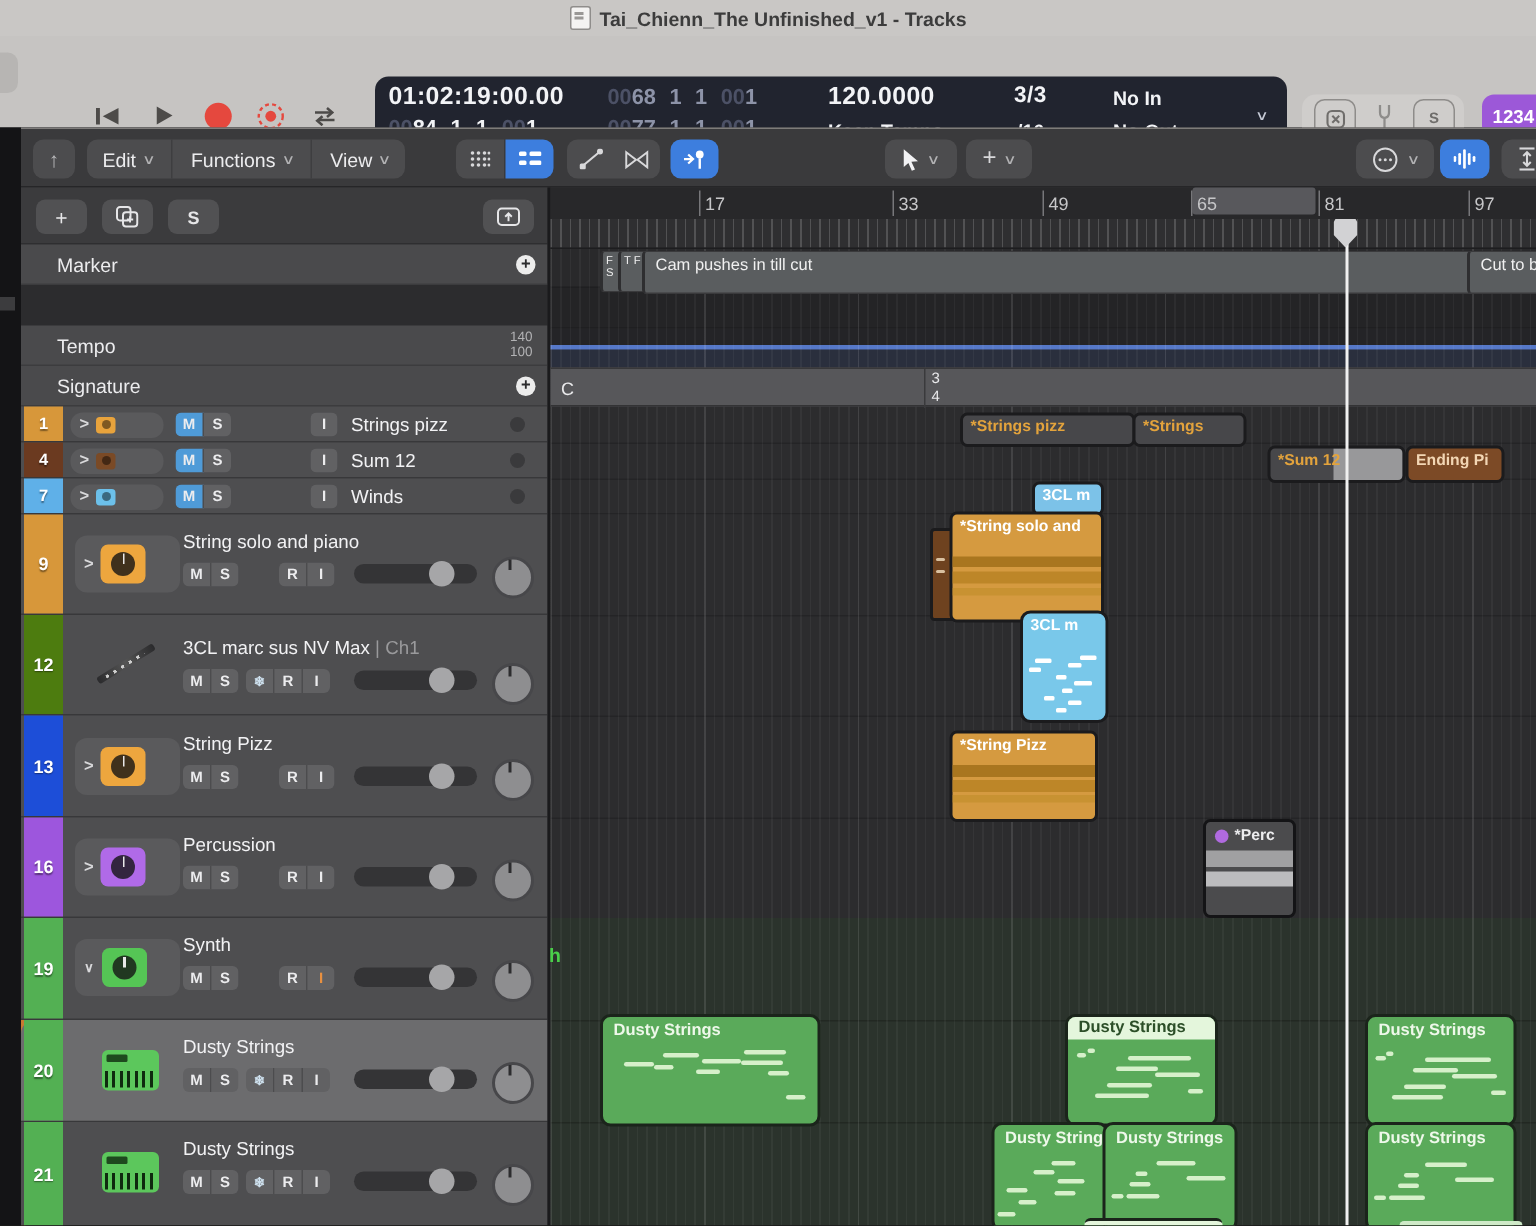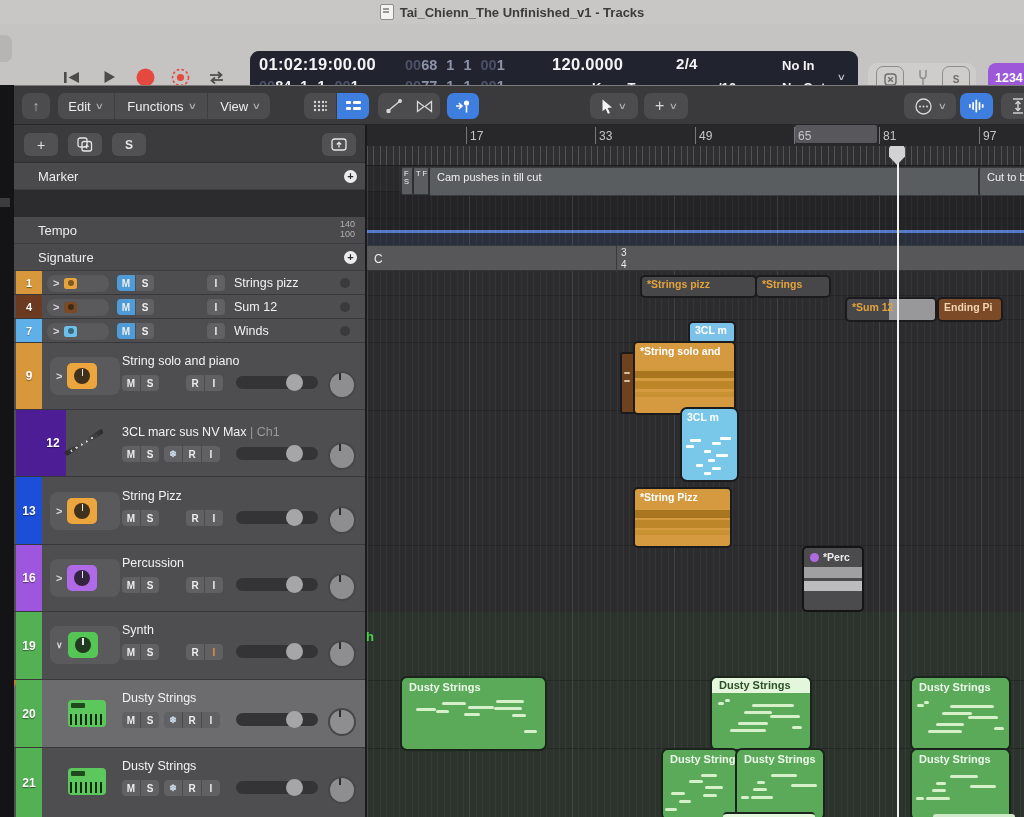--- a/index.html
+++ b/index.html
@@ -13,21 +13,21 @@
   .doc-ic{width:12px;height:14px;background:#f4f3f2;border:1px solid #8f8d8b;border-radius:2px;position:relative;}
   .doc-ic::after{content:"";position:absolute;left:2px;top:3px;width:6px;height:1.5px;background:#9a9896;box-shadow:0 3px 0 #9a9896;}
   .transport{left:0;top:24px;width:1024px;height:61px;background:#c6c4c2;}
   .tb-ic{position:absolute;top:40px;width:26px;height:26px;display:flex;align-items:center;justify-content:center;}
   .lcd{left:250px;top:27px;width:608px;height:52px;background:#21242f;border-radius:9px;color:#f2f3f6;}
   .lcd .cell{position:absolute;white-space:nowrap;}
   .lcd-big{font-size:16.5px;font-weight:700;letter-spacing:.3px;}
   .lcd-sm{font-size:14.5px;font-weight:700;word-spacing:5px;}
   .dim{color:#4c5166;}
   .mid{color:#8d93a8;}
-  .lcd-lbl{font-size:13px;font-weight:700;margin-left:40px;}
+  .lcd-lbl{font-size:13px;font-weight:700;}
   .rbtn{position:absolute;top:42px;width:26px;height:25px;border:1.5px solid #8e8c8a;border-radius:7px;
     display:flex;align-items:center;justify-content:center;color:#6f6d6b;background:transparent;}
   .countin{left:988px;top:39px;width:44px;height:29px;background:#9c58d8;border-radius:8px;
     color:#fff;font-size:12.5px;font-weight:700;display:flex;align-items:center;justify-content:flex-start;padding-left:7px;}
   
   .toolbar2{left:0;top:85px;width:1024px;height:40px;background:#3a3a3c;border-top:1px solid #7e7c7a;border-bottom:1px solid #262628;}
   .tbtn{position:absolute;top:7px;height:26px;background:#4c4c4e;border-radius:7px;display:flex;
     align-items:center;justify-content:center;color:#e2e2e4;}
   .tbtn.blue{background:#3d7ede;color:#fff;}
   .menu-seg{display:flex;align-items:center;gap:5px;padding:0 12px;height:100%;font-size:13px;color:#ececee;}
@@ -147,21 +147,21 @@
         </svg>
     </div>
 
     <div class="abs lcd">
       <div class="cell lcd-big" style="left:9px;top:4px;">01:02:19:00.00</div>
       <div class="cell lcd-sm" style="left:9px;top:27px;"><span class="dim">00</span><span>84 1 1</span> <span class="dim">00</span><span>1</span></div>
       <div class="cell lcd-sm" style="left:155px;top:6px;"><span class="dim">00</span><span class="mid">68 1 1</span> <span class="dim">00</span><span class="mid">1</span></div>
       <div class="cell lcd-sm" style="left:155px;top:27px;"><span class="dim">00</span><span class="mid">77 1 1</span> <span class="dim">00</span><span class="mid">1</span></div>
       <div class="cell lcd-big" style="left:302px;top:4px;">120.0000</div>
       <div class="cell lcd-lbl" style="left:302px;top:29px;">Keep Tempo</div>
-      <div class="cell lcd-big" style="left:426px;top:4px;font-size:15px;">2/4</div>
+      <div class="cell lcd-big" style="left:426px;top:4px;font-size:15px;">3/3</div>
       <div class="cell lcd-lbl" style="left:428px;top:29px;">/16</div>
       <div class="cell lcd-lbl" style="left:492px;top:7px;">No In</div>
       <div class="cell lcd-lbl" style="left:492px;top:29px;">No Out</div>
       <div class="cell chev" style="left:588px;top:21px;color:#c6cad6;">∨</div>
     </div>
 
     <div class="abs" style="left:868px;top:39px;width:108px;height:31px;background:#cfcdcb;border-radius:9px;"></div>
     <div class="rbtn" style="left:876px;">
       <svg width="13" height="13" viewBox="0 0 13 13" fill="none" stroke="#6f6d6b" stroke-width="1.4">
           <rect x="1" y="1" width="11" height="11" rx="3"></rect>
@@ -389,21 +389,21 @@
         <span class="tb">R</span>
         <span class="tb">I</span>
       </div>
     <div class="vol" style="left:222px;top:33px;">
         <span class="thumb"></span>
       </div>
     <div class="pan" style="left:314px;top:28px;"></div>
   </div>
 
   <div class="abs trow" style="top:410px;height:67px;">
-    <div class="numcell" style="background:#4c1d95;font-size:12px;padding-left:24px;">12</div>
+    <div class="numcell" style="background:#4d7c0f;font-size:12px;">12</div>
     <div class="abs" style="left:48px;top:30px;">
         <div class="flute"></div>
       </div>
     <div class="tname" style="left:108px;top:15px;"><span>3CL marc sus NV Max</span> <span class="ch">| Ch1</span></div>
     <div class="bgrp" style="left:108px;top:36px;">
         <span class="tb">M</span>
         <span class="tb">S</span>
       </div>
     <div class="bgrp" style="left:150px;top:36px;">
         <span class="tb frz">❄</span>

